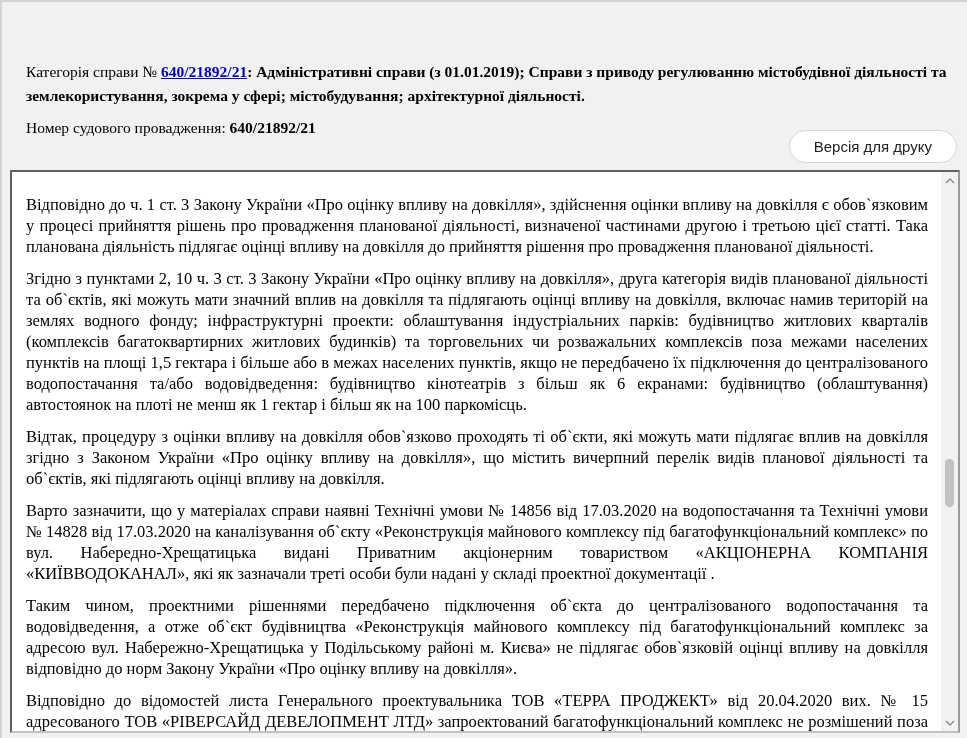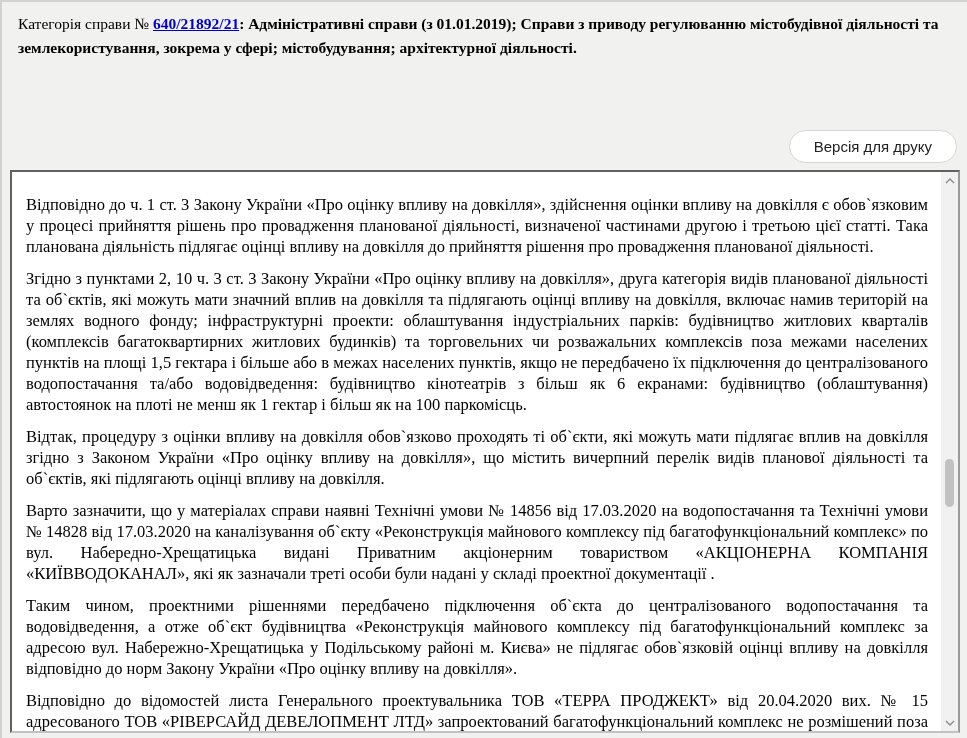--- a/index.html
+++ b/index.html
@@ -5,21 +5,21 @@
   html,body{margin:0;padding:0;}
   body{
     width:967px;height:738px;position:relative;overflow:hidden;
     background:#f1f1f0;
     border-top:2px solid #d2d2d1;border-left:2px solid #d2d2d1;
     box-sizing:border-box;
     font-family:"Liberation Serif", serif;
     color:#000;
   }
   
-  .hdr{padding:10px 16px 0 16px;}
+  .hdr{padding:10px 16px 0 24px;margin-top:48px;}
   .cat-line{font-size:15.5px;line-height:24px;font-weight:bold;}
   .cat-label{font-weight:normal;}
   .case-link{color:#0000cc;text-decoration:underline;font-weight:bold;cursor:pointer;}
   .meta-line{margin-top:6px;font-size:15.5px;line-height:24px;}
   .meta-line b{font-weight:bold;}
   .case-line{margin-top:8px;font-size:15.5px;line-height:24px;}
   
   .btn-row{position:absolute;top:128px;right:10px;text-decoration:underline;}
   .print-btn{
     display:inline-block;background:#ffffff;border:1px solid #d6d6d6;
@@ -62,20 +62,24 @@
 </style>
 </head>
 <body>
 
 <div class="hdr">
   <div class="cat-line"><span class="cat-label">Категорія справи №</span>
     <a class="case-link">640/21892/21</a><b>: Адміністративні справи (з 01.01.2019); Справи з приводу регулюванню містобудівної діяльності та землекористування, зокрема у сфері; містобудування; архітектурної діяльності.</b>
   </div>
 
 
+  <div class="case-line">
+    <span>Номер судового провадження:</span>
+    <b>640/21892/21</b>
+  </div>
 </div>
 
 <div class="btn-row">
   <span class="print-btn">Версія для друку</span>
 </div>
 
 <div class="doc">
   <div class="doc-text">
     <p>Відповідно до ч. 1 ст. 3 Закону України «Про оцінку впливу на довкілля», здійснення оцінки впливу на довкілля є обов`язковим у процесі прийняття рішень про провадження планованої діяльності, визначеної частинами другою і третьою цієї статті. Така планована діяльність підлягає оцінці впливу на довкілля до прийняття рішення про провадження планованої діяльності.</p>
     <p>Згідно з пунктами 2, 10 ч. 3 ст. 3 Закону України «Про оцінку впливу на довкілля», друга категорія видів планованої діяльності та об`єктів, які можуть мати значний вплив на довкілля та підлягають оцінці впливу на довкілля, включає намив територій на землях водного фонду; інфраструктурні проекти: облаштування індустріальних парків: будівництво житлових кварталів (комплексів багатоквартирних житлових будинків) та торговельних чи розважальних комплексів поза межами населених пунктів на площі 1,5 гектара і більше або в межах населених пунктів, якщо не передбачено їх підключення до централізованого водопостачання та/або водовідведення: будівництво кінотеатрів з більш як 6 екранами: будівництво (облаштування) автостоянок на плоті не менш як 1 гектар і більш як на 100 паркомісць.</p>

